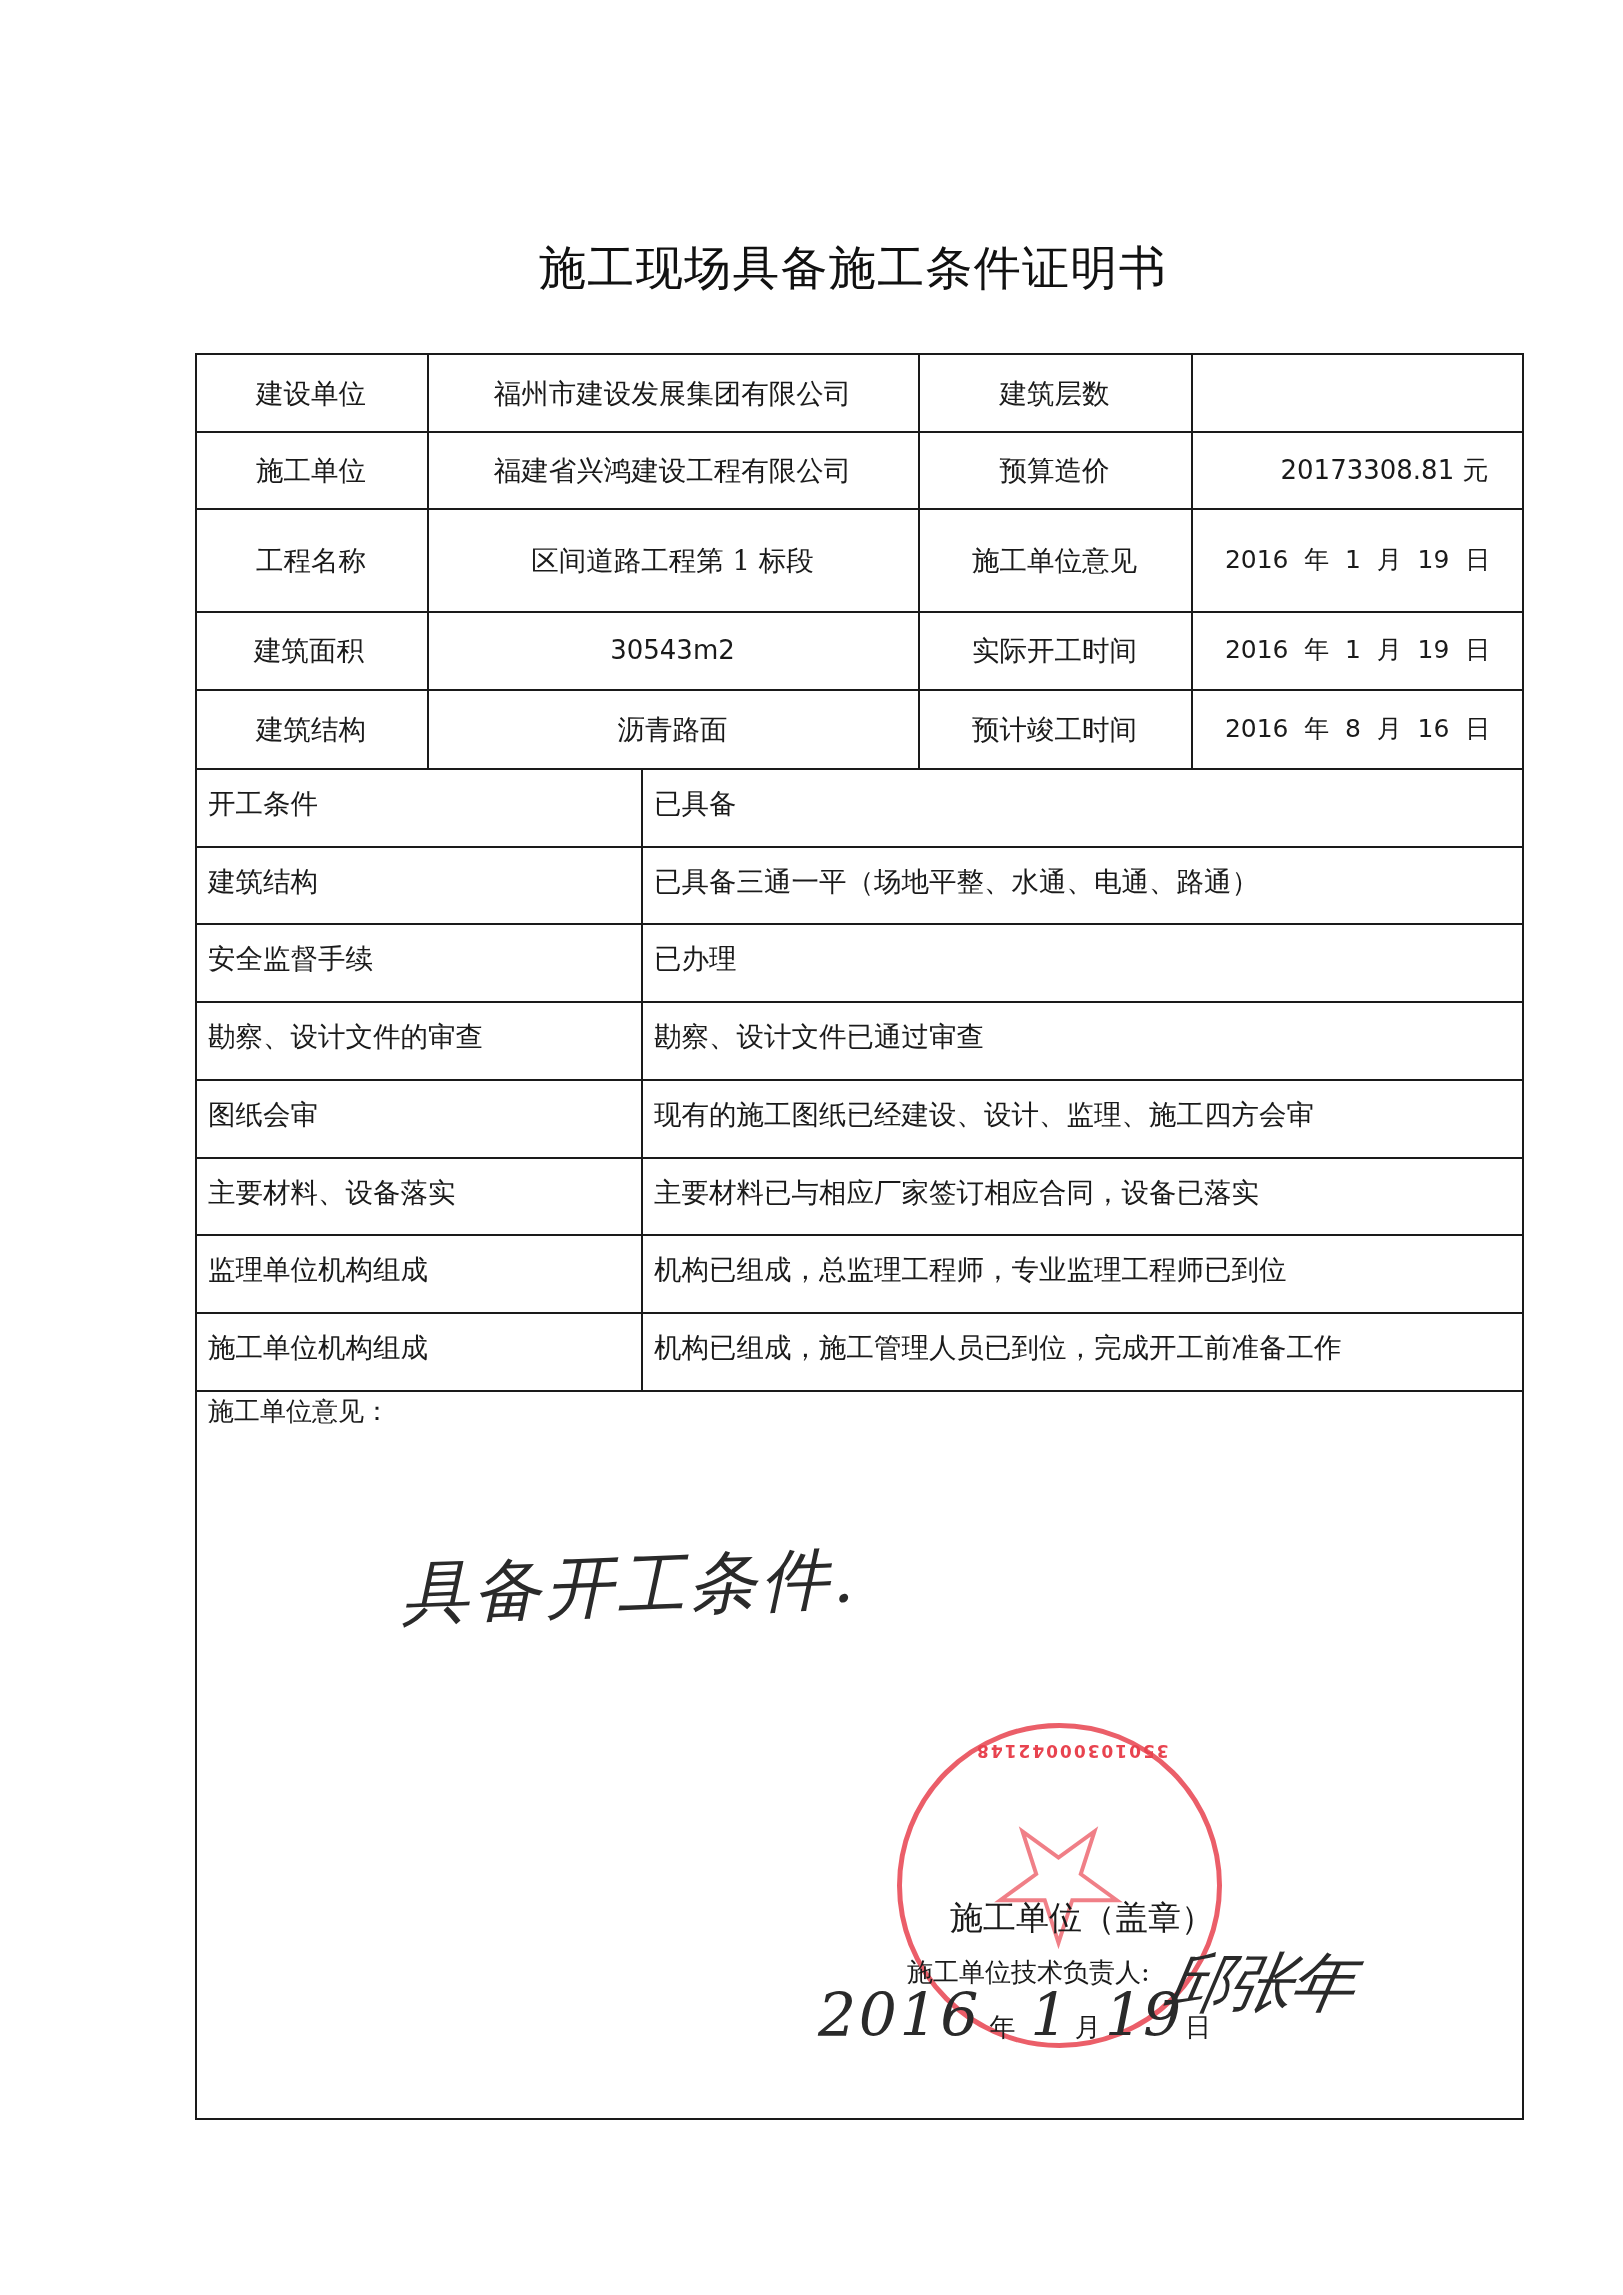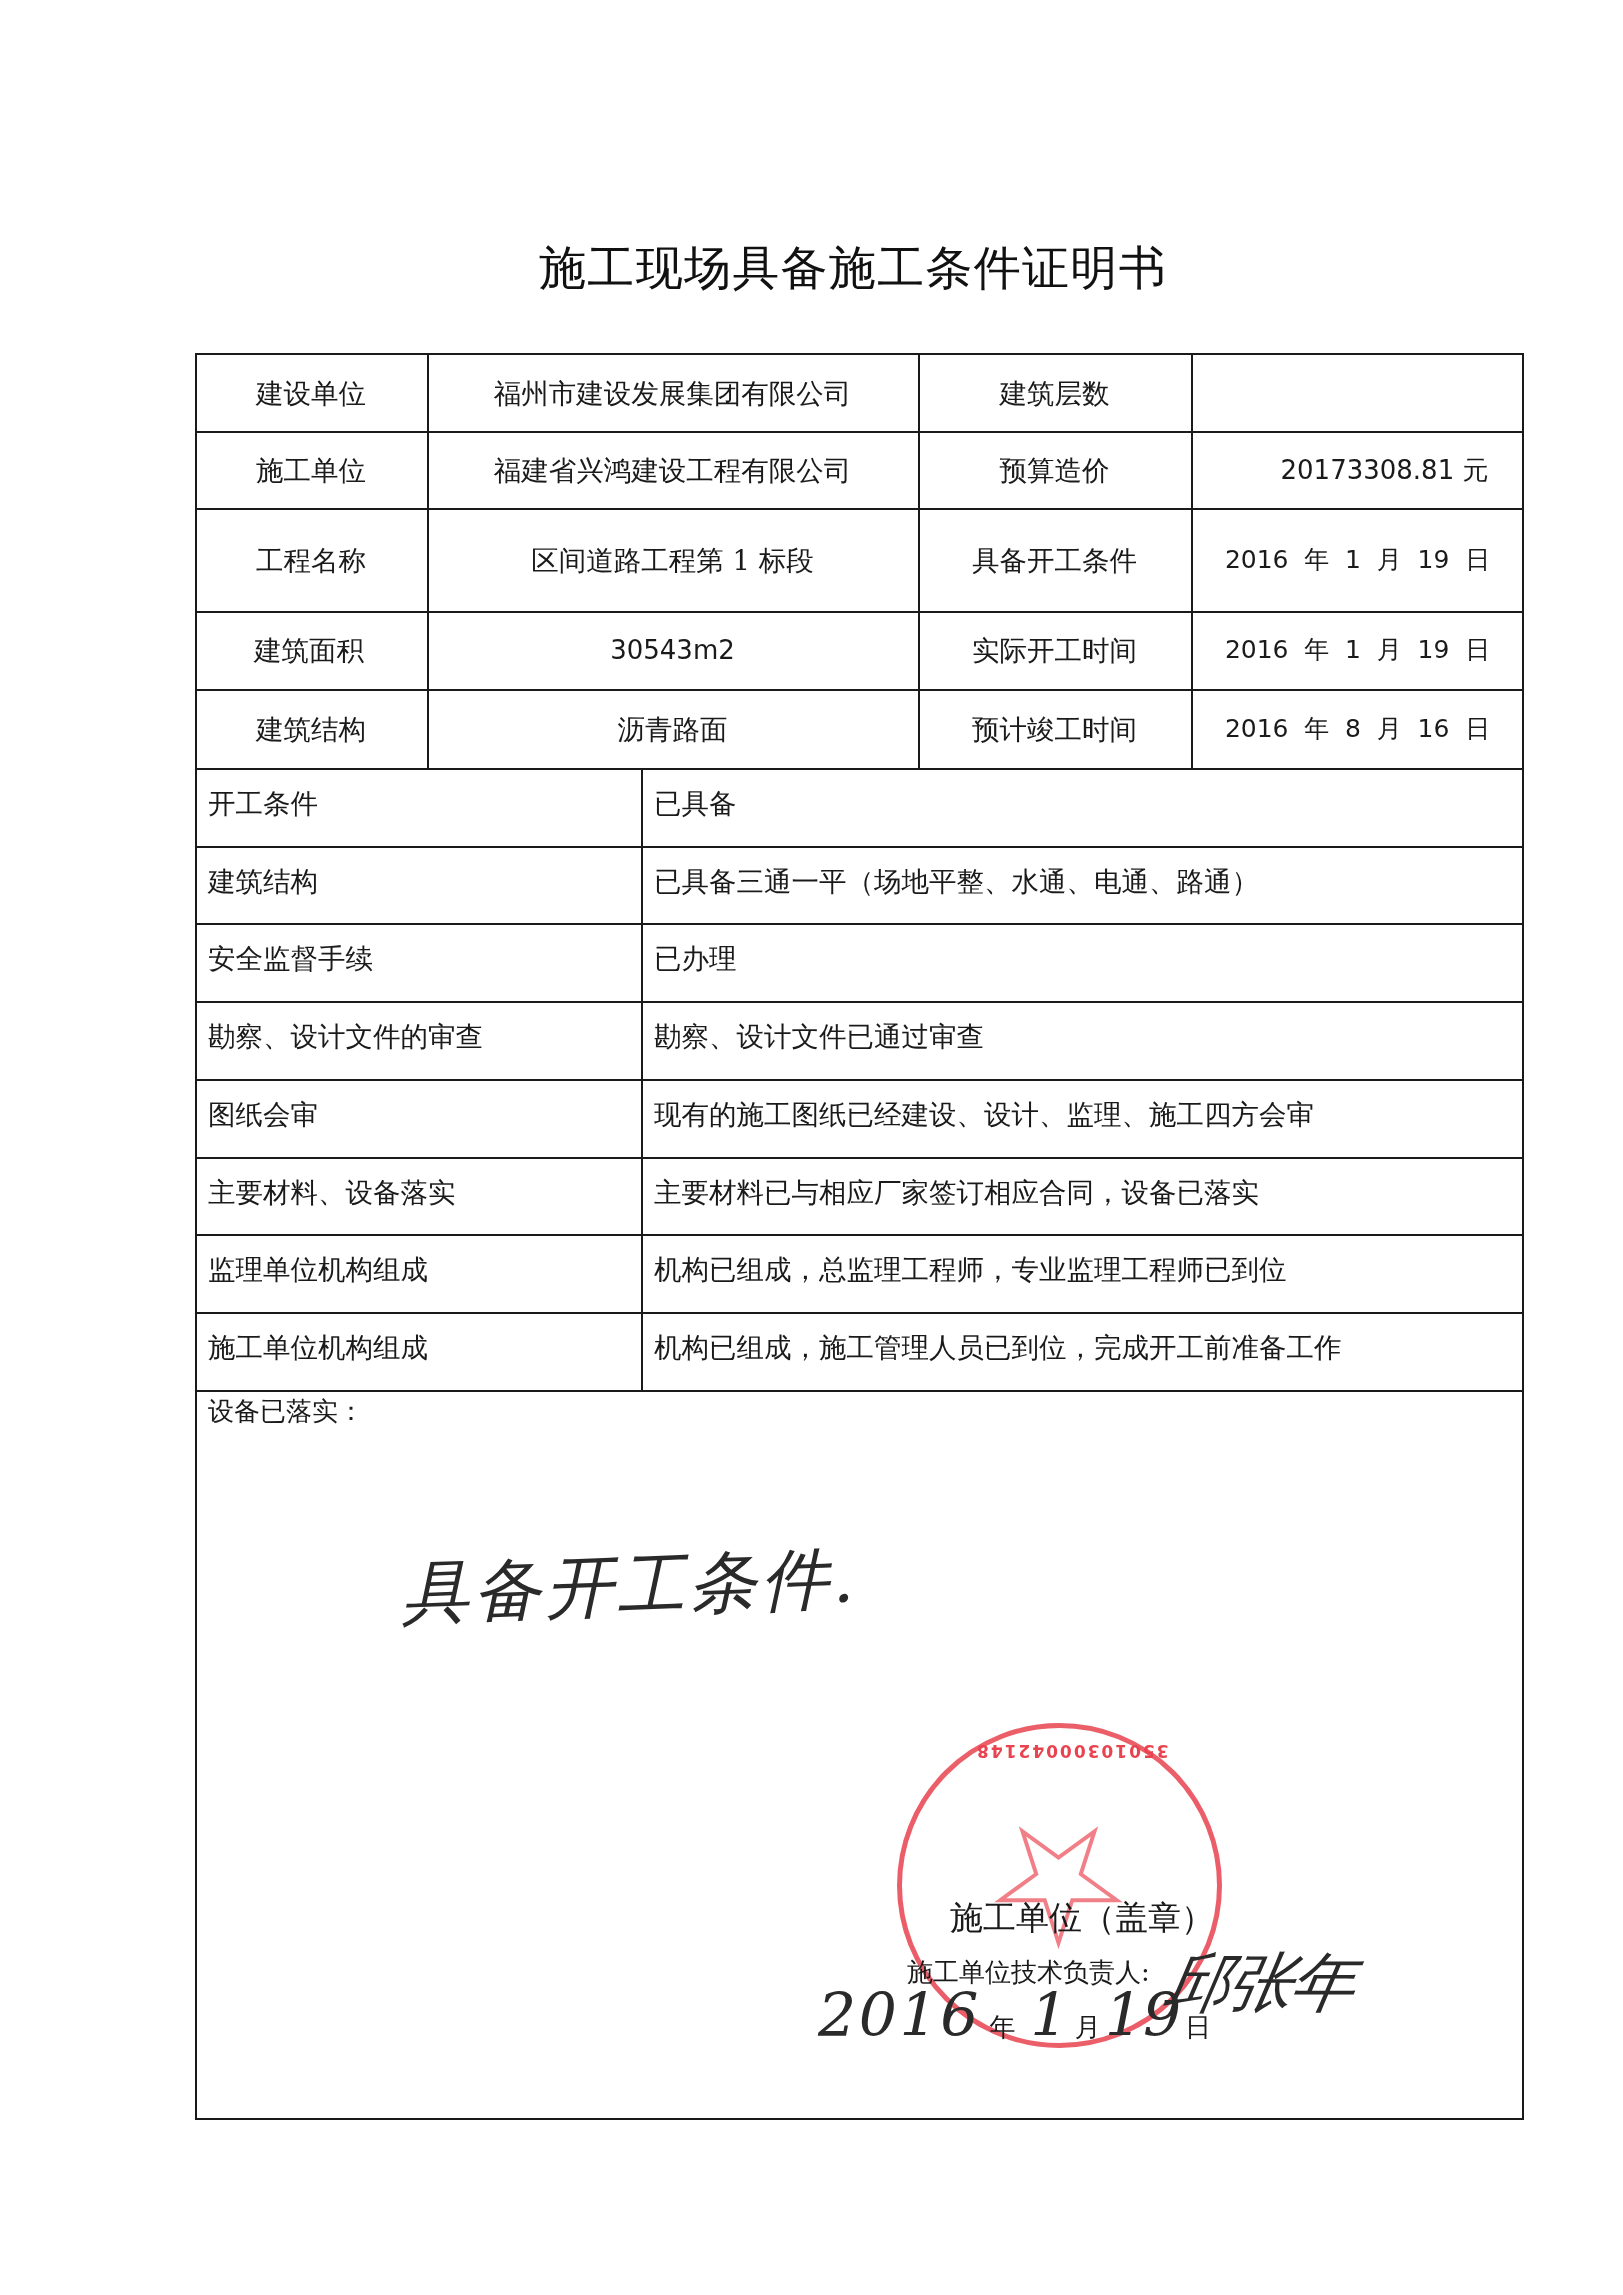--- a/index.html
+++ b/index.html
@@ -55,21 +55,21 @@
 
 <div class="cell" style="left:195px; top:431px; width:232px; height:77px;">施工单位</div>
 <div class="cell" style="left:427px; top:431px; width:491px; height:77px;">福建省兴鸿建设工程有限公司</div>
 <div class="cell" style="left:918px; top:431px; width:273px; height:77px;">预算造价</div>
 <div class="cell sans" style="left:1191px; top:431px; width:387px; height:77px; font-size:26px;">20173308.81 元</div>
 
 <div class="cell" style="left:195px; top:508px; width:232px; height:103px;">工程名称</div>
 <div class="cell" style="left:427px; top:508px; width:491px; height:103px; flex-direction:column;">
   <div>区间道路工程第 1 标段</div>
 </div>
-<div class="cell" style="left:918px; top:508px; width:273px; height:103px;">具备开工条件</div>
+<div class="cell" style="left:918px; top:508px; width:273px; height:103px;">施工单位意见</div>
 <div class="cell date-cell sans" style="left:1191px; top:508px; width:333px; height:103px; font-size:25px;">
   <span>2016</span>
     <span>年</span>
   <span>1</span>
     <span>月</span>
   <span>19</span>
     <span>日</span>
 </div>
 
 <div class="cell" style="left:195px; top:611px; width:228px; height:78px;">建筑面积</div>
@@ -113,21 +113,21 @@
 
 <div class="cell left" style="left:195px; top:1157px; width:446px; height:78px; align-items:flex-start; padding-top:14.4px;">主要材料、设备落实</div>
 <div class="cell left" style="left:641px; top:1157px; width:882px; height:78px; align-items:flex-start; padding-top:14.4px;">主要材料已与相应厂家签订相应合同，设备已落实</div>
 
 <div class="cell left" style="left:195px; top:1234px; width:446px; height:78px; align-items:flex-start; padding-top:14.4px;">监理单位机构组成</div>
 <div class="cell left" style="left:641px; top:1234px; width:882px; height:78px; align-items:flex-start; padding-top:14.4px;">机构已组成，总监理工程师，专业监理工程师已到位</div>
 
 <div class="cell left" style="left:195px; top:1312px; width:446px; height:78px; align-items:flex-start; padding-top:14.4px;">施工单位机构组成</div>
 <div class="cell left" style="left:641px; top:1312px; width:882px; height:78px; align-items:flex-start; padding-top:14.4px;">机构已组成，施工管理人员已到位，完成开工前准备工作</div>
 
-<div class="abs" style="left:208px; top:1390px; font-size:26px; line-height:42px;">设备已落实：</div>
+<div class="abs" style="left:208px; top:1390px; font-size:26px; line-height:42px;">施工单位意见：</div>
 
 <div class="abs hand" style="left:401px; top:1541px; font-size:68px; letter-spacing:3.9px; transform:rotate(-2deg);">具备开工条件.</div>
 
 <div class="stamp" style="left:897px; top:1723px; width:325px; height:325px;">
   <svg width="313" height="313" viewBox="0 0 478 478" style="position:absolute; left:0; top:0;">
     <polygon points="239,150 260,215 328,215 273,255 294,320 239,280 184,320 205,255 150,215 218,215" fill="none" stroke="#e8434f" stroke-width="6" opacity="0.8" transform="rotate(180 239 239)"></polygon>
   </svg>
 </div>
 <div class="stamp-text" style="left:975px; top:1741px; font-size:17px; letter-spacing:2px; transform:rotate(180deg);">35010300042148</div>
 

